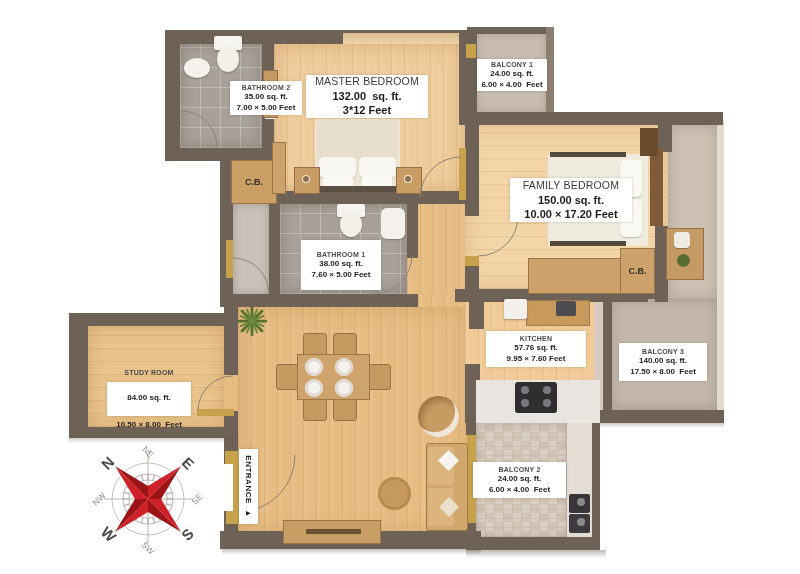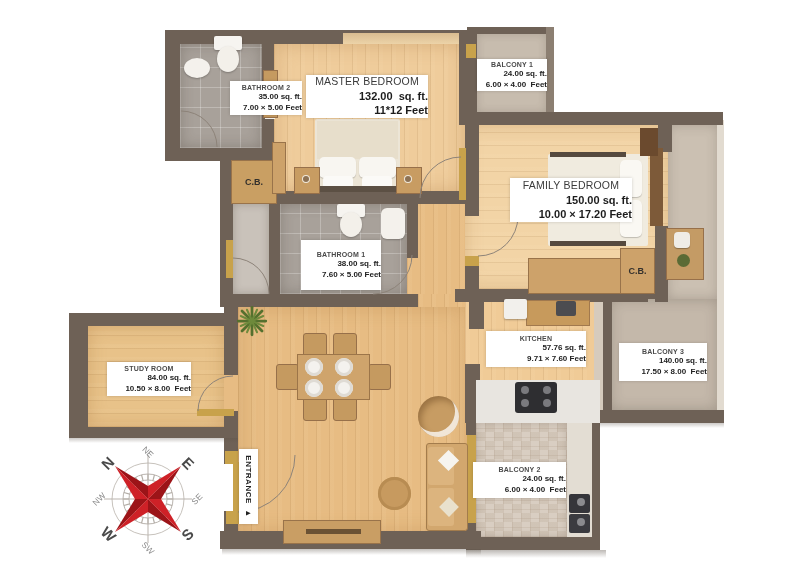--- a/index.html
+++ b/index.html
@@ -19,21 +19,21 @@
 .tile2{position:absolute;background:#d9cec2;
  background-image:
   repeating-linear-gradient(0deg, rgba(170,150,130,.22) 0 1px, rgba(0,0,0,0) 1px 9px),
   repeating-linear-gradient(90deg, rgba(170,150,130,.22) 0 1px, rgba(0,0,0,0) 1px 9px),
   repeating-conic-gradient(rgba(165,145,120,.16) 0 25%, rgba(0,0,0,0) 0 50%);
  background-size:auto,auto,18px 18px;}
 .beige{position:absolute;background:#c2b6a8;}
 .lbl{position:absolute;background:#fff;color:#333;text-align:center;
   box-shadow:0 0 3px rgba(0,0,0,.18);display:flex;flex-direction:column;justify-content:center;line-height:1.3;}
 .lbl .t{font-weight:700;font-size:7px;color:#4a4a4a;letter-spacing:.2px;text-align:center;}
-.lbl .n{font-weight:700;font-size:8px;color:#222;text-align:right;}
+.lbl .n{font-weight:700;font-size:8px;color:#222;}
 .big .t{font-weight:500;font-size:10.5px;color:#3b3b3b;letter-spacing:.2px;}
 .big .n{font-weight:700;font-size:11px;color:#1c1c1c;}
 svg{position:absolute;left:0;top:0;}
 </style>
 </head>
 <body>
 <div id="plan">
 
 <div class="tile" style="left:180px;top:44px;width:82px;height:104px;box-shadow:inset 0 0 14px rgba(60,50,40,.30);"></div>
 
@@ -310,46 +310,46 @@
 </svg>
 
 <div class="lbl" style="left:187px;top:81px;width:72px;height:34px;margin-left:43px;">
  <div class="t">BATHROOM 2</div>
       <div class="n">35.00 sq. ft.</div>
       <div class="n">7.00 × 5.00 Feet</div>
 </div>
 <div class="lbl big" style="left:306px;top:75px;width:122px;height:43px;">
  <div class="t">MASTER BEDROOM</div>
       <div class="n">132.00&nbsp; sq. ft.</div>
-      <div class="n">11*12 Feet</div>
+      <div class="n">3*12 Feet</div>
 </div>
 <div class="lbl" style="left:477px;top:59px;width:70px;height:32px;">
  <div class="t">BALCONY 1</div>
       <div class="n">24.00 sq. ft.</div>
       <div class="n">6.00 × 4.00&nbsp; Feet</div>
 </div>
 <div class="lbl big" style="left:510px;top:178px;width:122px;height:44px;">
  <div class="t">FAMILY BEDROOM</div>
       <div class="n">150.00 sq. ft.</div>
       <div class="n">10.00 × 17.20 Feet</div>
 </div>
 <div class="lbl" style="left:301px;top:240px;width:80px;height:50px;">
  <div class="t">BATHROOM 1</div>
       <div class="n">38.00 sq. ft.</div>
       <div class="n">7.60 × 5.00 Feet</div>
 </div>
-<div class="lbl" style="left:107px;top:362px;width:84px;height:34px;">
+<div class="lbl" style="left:107px;top:382px;width:84px;height:34px;gap:16px;">
  <div class="t">STUDY ROOM</div>
       <div class="n">84.00 sq. ft.</div>
       <div class="n">10.50 × 8.00&nbsp; Feet</div>
 </div>
 <div class="lbl" style="left:486px;top:331px;width:100px;height:36px;">
  <div class="t">KITCHEN</div>
       <div class="n">57.76 sq. ft.</div>
-      <div class="n">9.71 × 7.60 Feet</div>
+      <div class="n">9.95 × 7.60 Feet</div>
 </div>
 <div class="lbl" style="left:619px;top:343px;width:88px;height:38px;">
  <div class="t">BALCONY 3</div>
       <div class="n">140.00 sq. ft.</div>
       <div class="n">17.50 × 8.00&nbsp; Feet</div>
 </div>
 <div class="lbl" style="left:473px;top:462px;width:93px;height:36px;">
  <div class="t">BALCONY 2</div>
       <div class="n">24.00 sq. ft.</div>
       <div class="n">6.00 × 4.00&nbsp; Feet</div>

